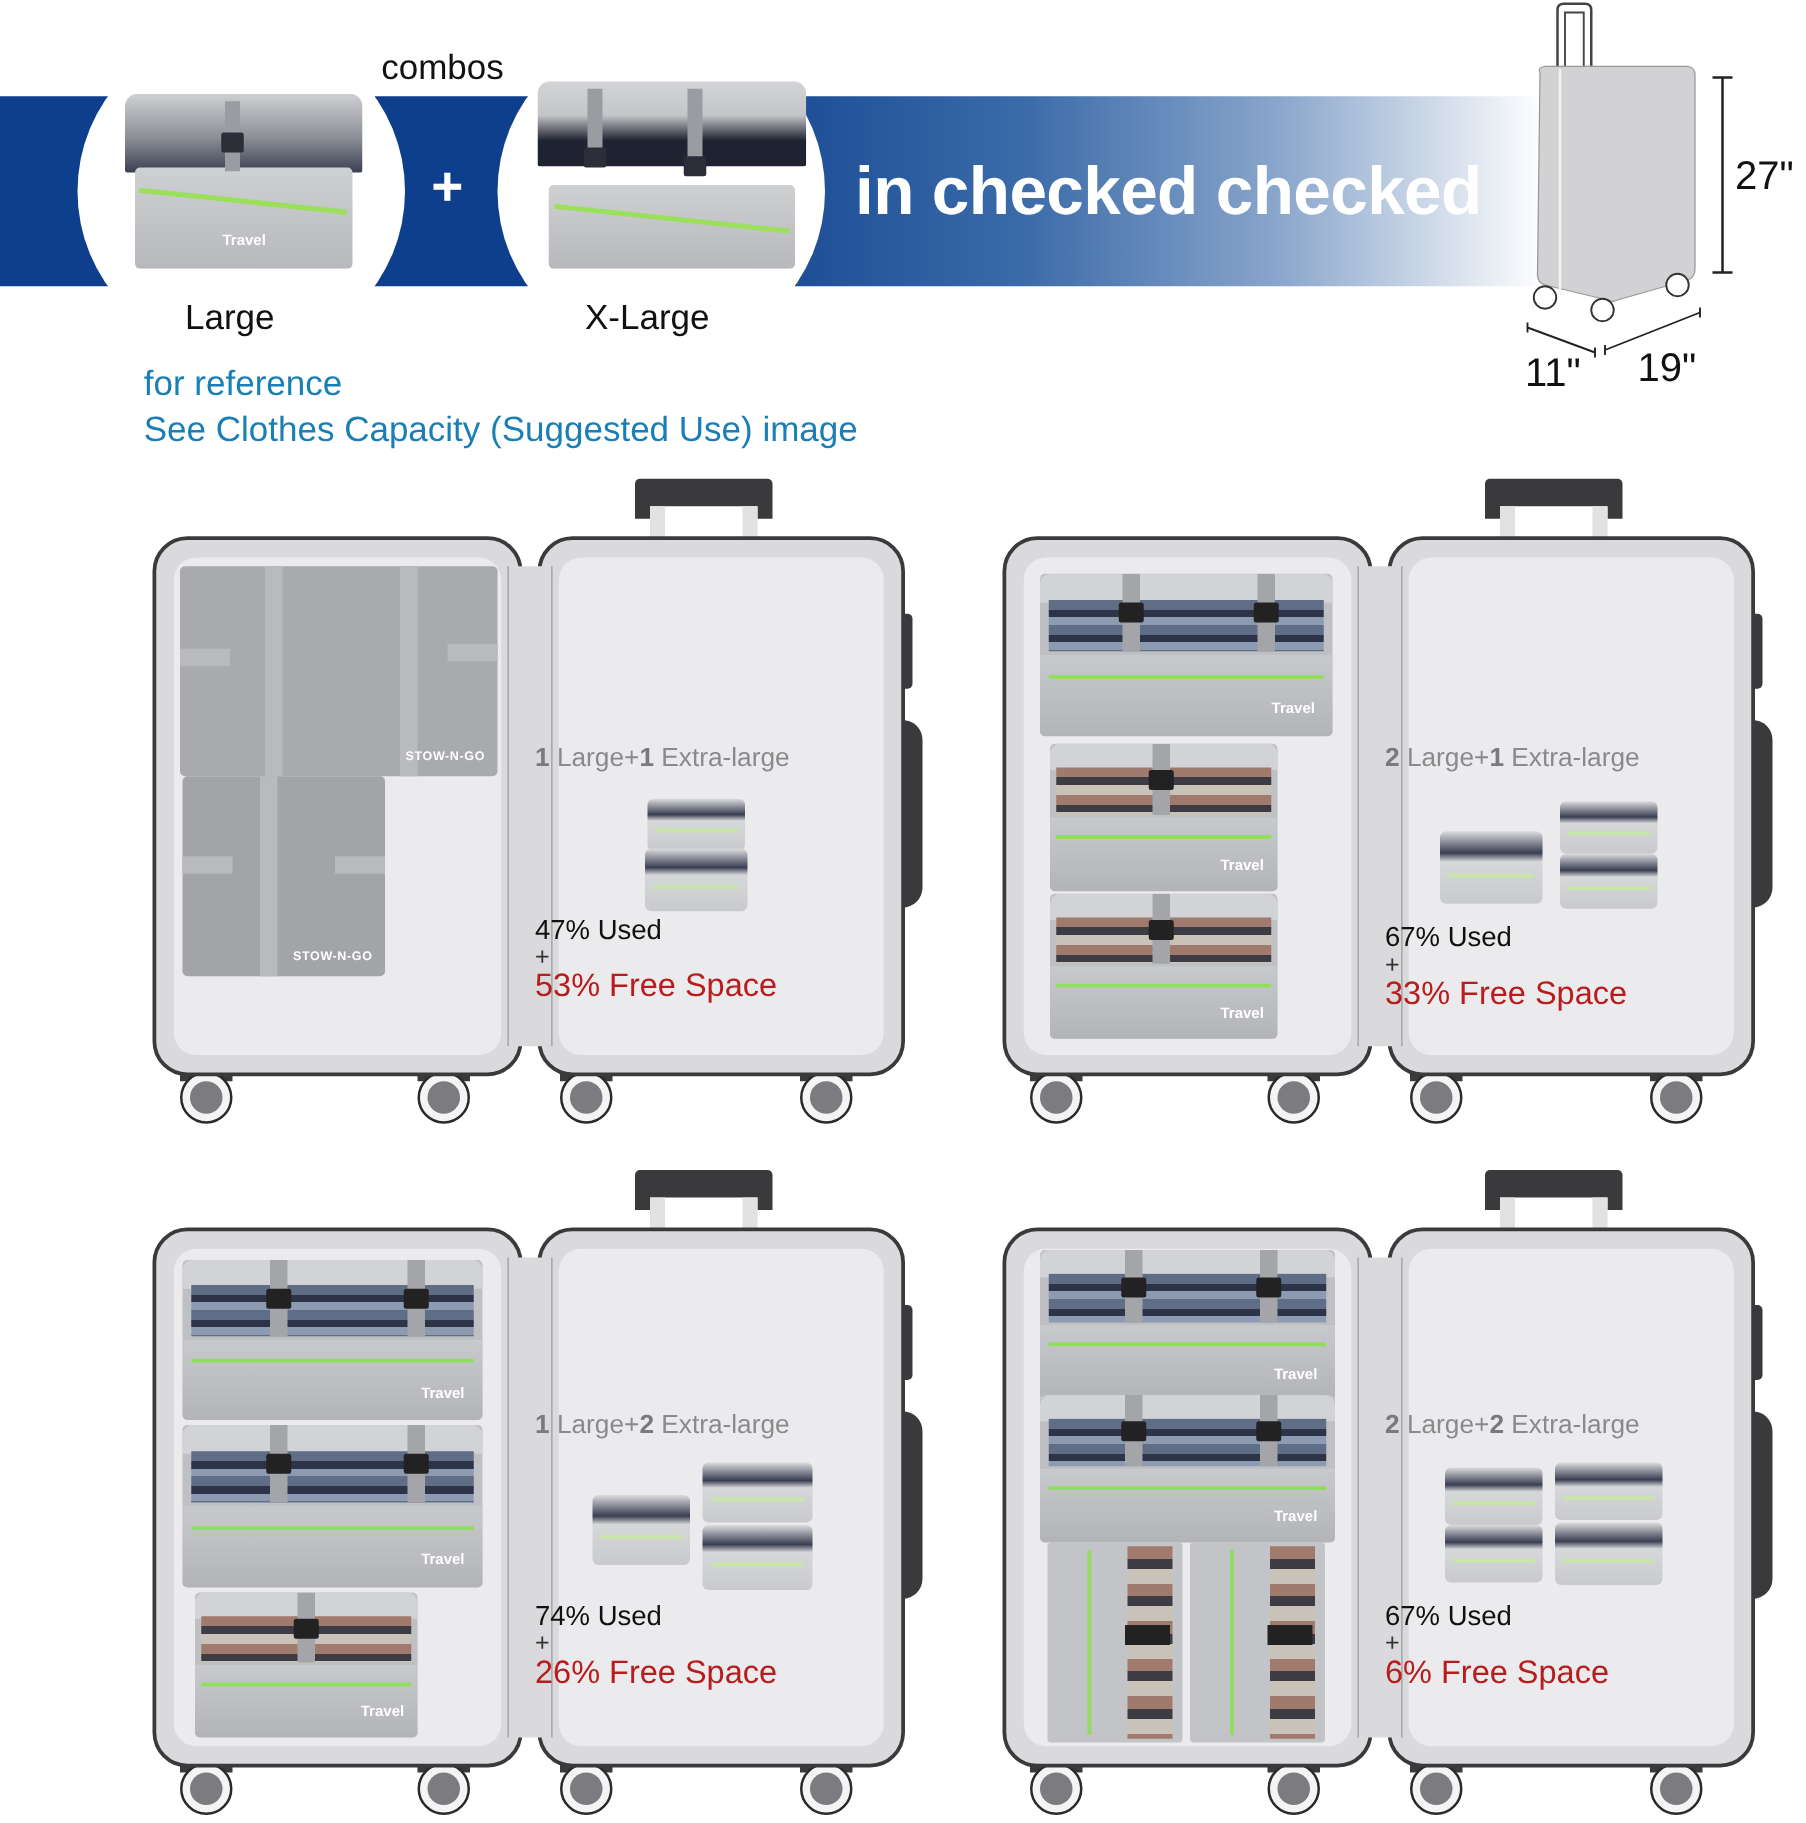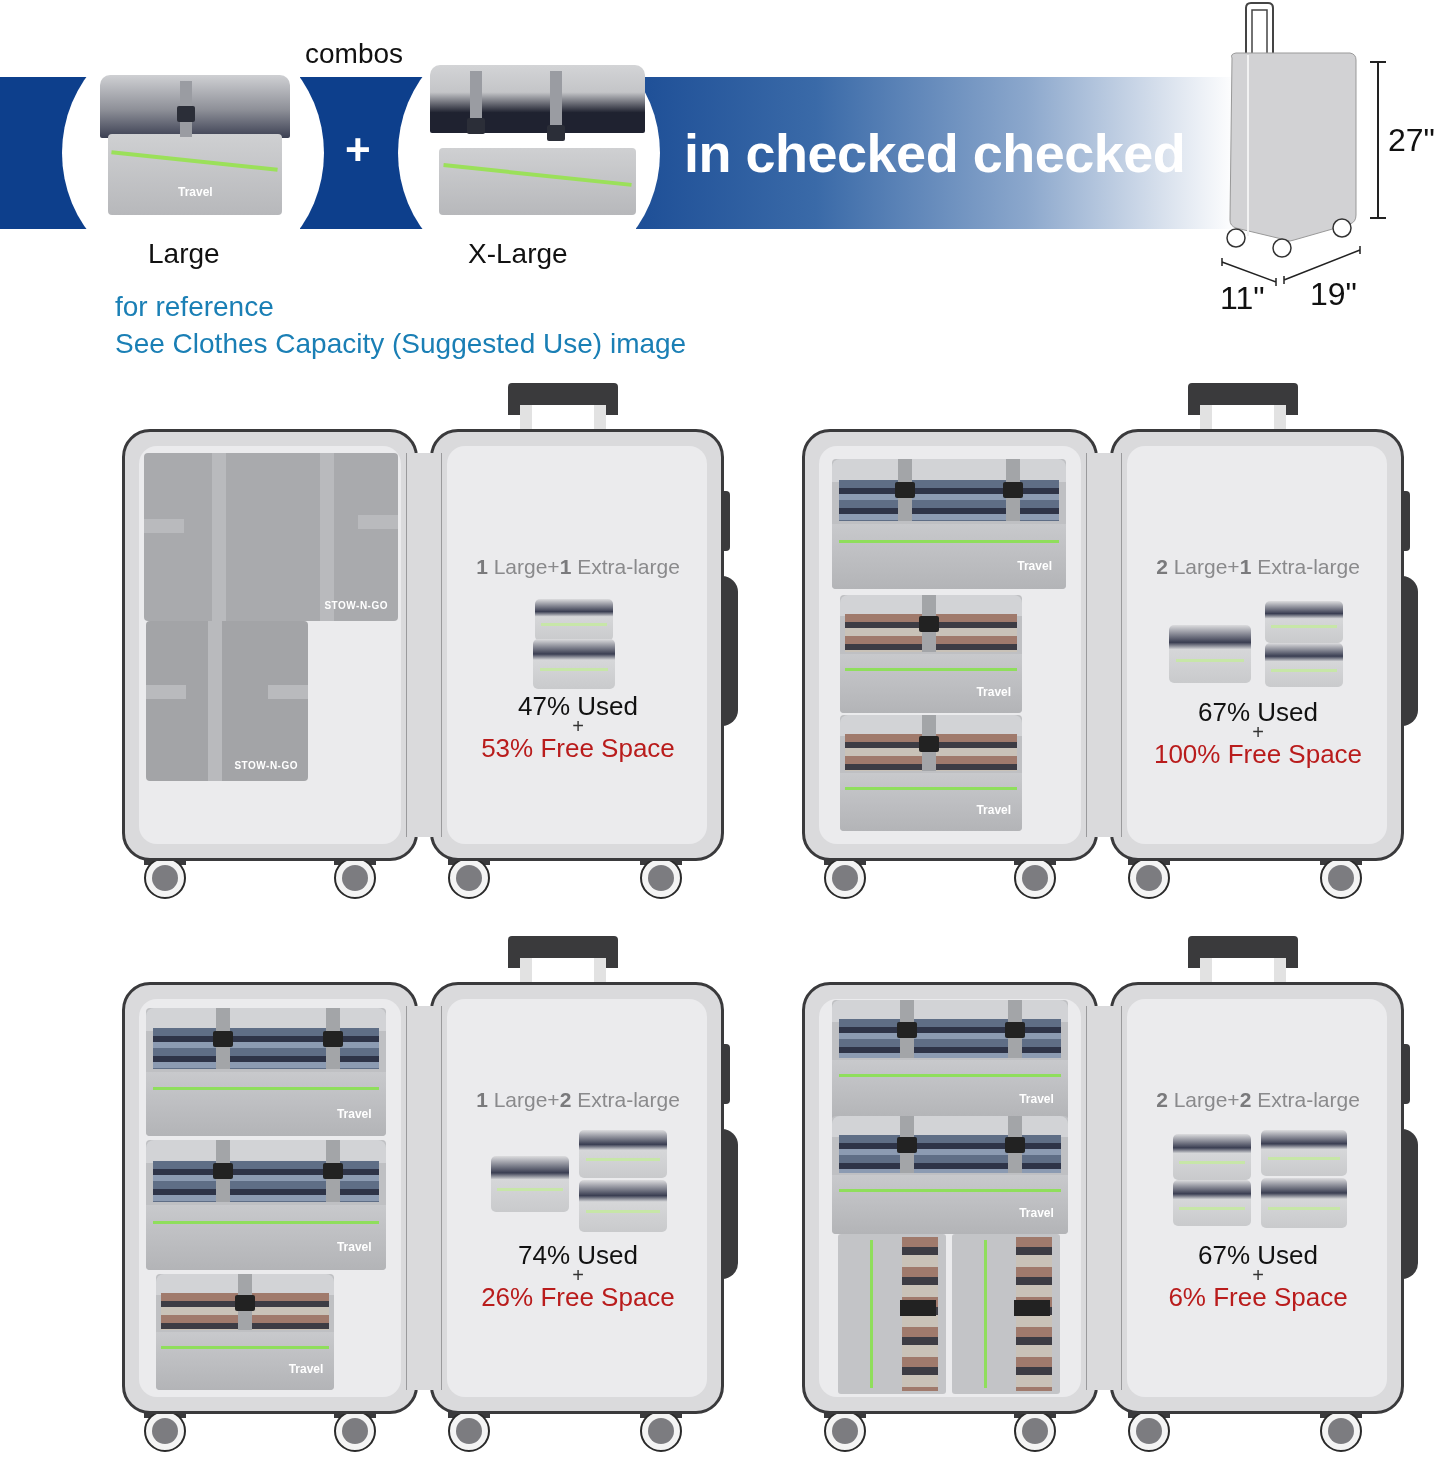--- a/index.html
+++ b/index.html
@@ -47,24 +47,24 @@
   .shell-left { left: 12px; width: 296px; }
   .shell-right { left: 320px; width: 294px; }
   .hinge { position: absolute; left: 296px; top: 70px; width: 36px; height: 384px; background: #dadadc; border-left: 1px solid #9a9a9c; border-right: 1px solid #9a9a9c; }
   .side-handle-1 { position: absolute; left: 612px; top: 108px; width: 8px; height: 60px; background: #3a3a3c; border-radius: 0 4px 4px 0; }
   .side-handle-2 { position: absolute; left: 612px; top: 193px; width: 16px; height: 150px; background: #3a3a3c; border-radius: 0 16px 16px 0; }
   .wheel { position: absolute; top: 474px; width: 42px; height: 42px; border-radius: 50%; background: #f4f4f4; border: 2px solid #2a2a2a; }
   .wheel::after { content: ""; position: absolute; left: 6px; top: 6px; width: 26px; height: 26px; border-radius: 50%; background: #7c7c80; }
   .wheel-mount { position: absolute; top: 472px; width: 42px; height: 10px; background: #3a3a3c; }
   .w1 { left: 34px; } .w2 { left: 224px; } .w3 { left: 338px; } .w4 { left: 530px; }
 
-  .combo-text { position: absolute; left: 335px; width: 266px; text-align: center; }
+  .combo-text { position: absolute; left: 318px; width: 266px; text-align: left; margin-top: 40px; }
   .combo-title { position: absolute; left: 0; right: 0; font-size: 21px; color: #8a8a8c; }
   .combo-title b { color: #7a7a7c; }
-  .used-line { position: absolute; left: 0; right: 0; font-size: 26px; color: #111; }
+  .used-line { position: absolute; left: 0; right: 0; font-size: 22px; color: #111; }
   .plus-line { position: absolute; left: 0; right: 0; font-size: 20px; color: #333; }
   .free-line { position: absolute; left: 0; right: 0; font-size: 26px; color: #b91c1c; }
 
   
   .cube { position: absolute; background: #bfc0c3; border-radius: 4px; overflow: hidden; }
   .cube .lid { position: absolute; left: 0; right: 0; top: 0; height: 18%; background: #d2d3d6; border-radius: 8px 8px 0 0; }
   .cube .clothes { position: absolute; left: 3%; right: 3%; top: 16%; height: 32%;
     background: repeating-linear-gradient(180deg,#5f6e86 0 8px,#2e3448 8px 14px,#8c9bb2 14px 20px); }
   .cube .clothes.warm { background: repeating-linear-gradient(180deg,#a07a6c 0 8px,#3d3c44 8px 14px,#c9c2b8 14px 22px); }
   .cube .base { position: absolute; left: 0; right: 0; bottom: 0; height: 50%; background: linear-gradient(180deg,#c8c9cc,#b3b4b7); }
@@ -248,21 +248,21 @@
 
   <div class="combo-text" style="top:172px; height:220px">
     <div class="combo-title" style="top:0">
       <b>2</b><span> Large+</span><b>1</b><span> Extra-large</span>
     </div>
     <div class="mini-cube" style="left:44px; top:70px; width:82px; height:58px"></div>
     <div class="mini-cube" style="left:140px; top:46px; width:78px; height:42px"></div>
     <div class="mini-cube" style="left:140px; top:88px; width:78px; height:44px"></div>
     <div class="used-line" style="top:142px">67% Used</div>
     <div class="plus-line" style="top:166px">+</div>
-    <div class="free-line" style="top:184px">100% Free Space</div>
+    <div class="free-line" style="top:184px">33% Free Space</div>
   </div>
 </div>
 
 <div class="case" style="left:110px; top:936px">
   <div class="handle"></div>
   <div class="handle-gap"></div>
   <div class="handle-pole-l"></div>
   <div class="handle-pole-r"></div>
   <div class="wheel-mount w1"></div>
     <div class="wheel-mount w2"></div>

